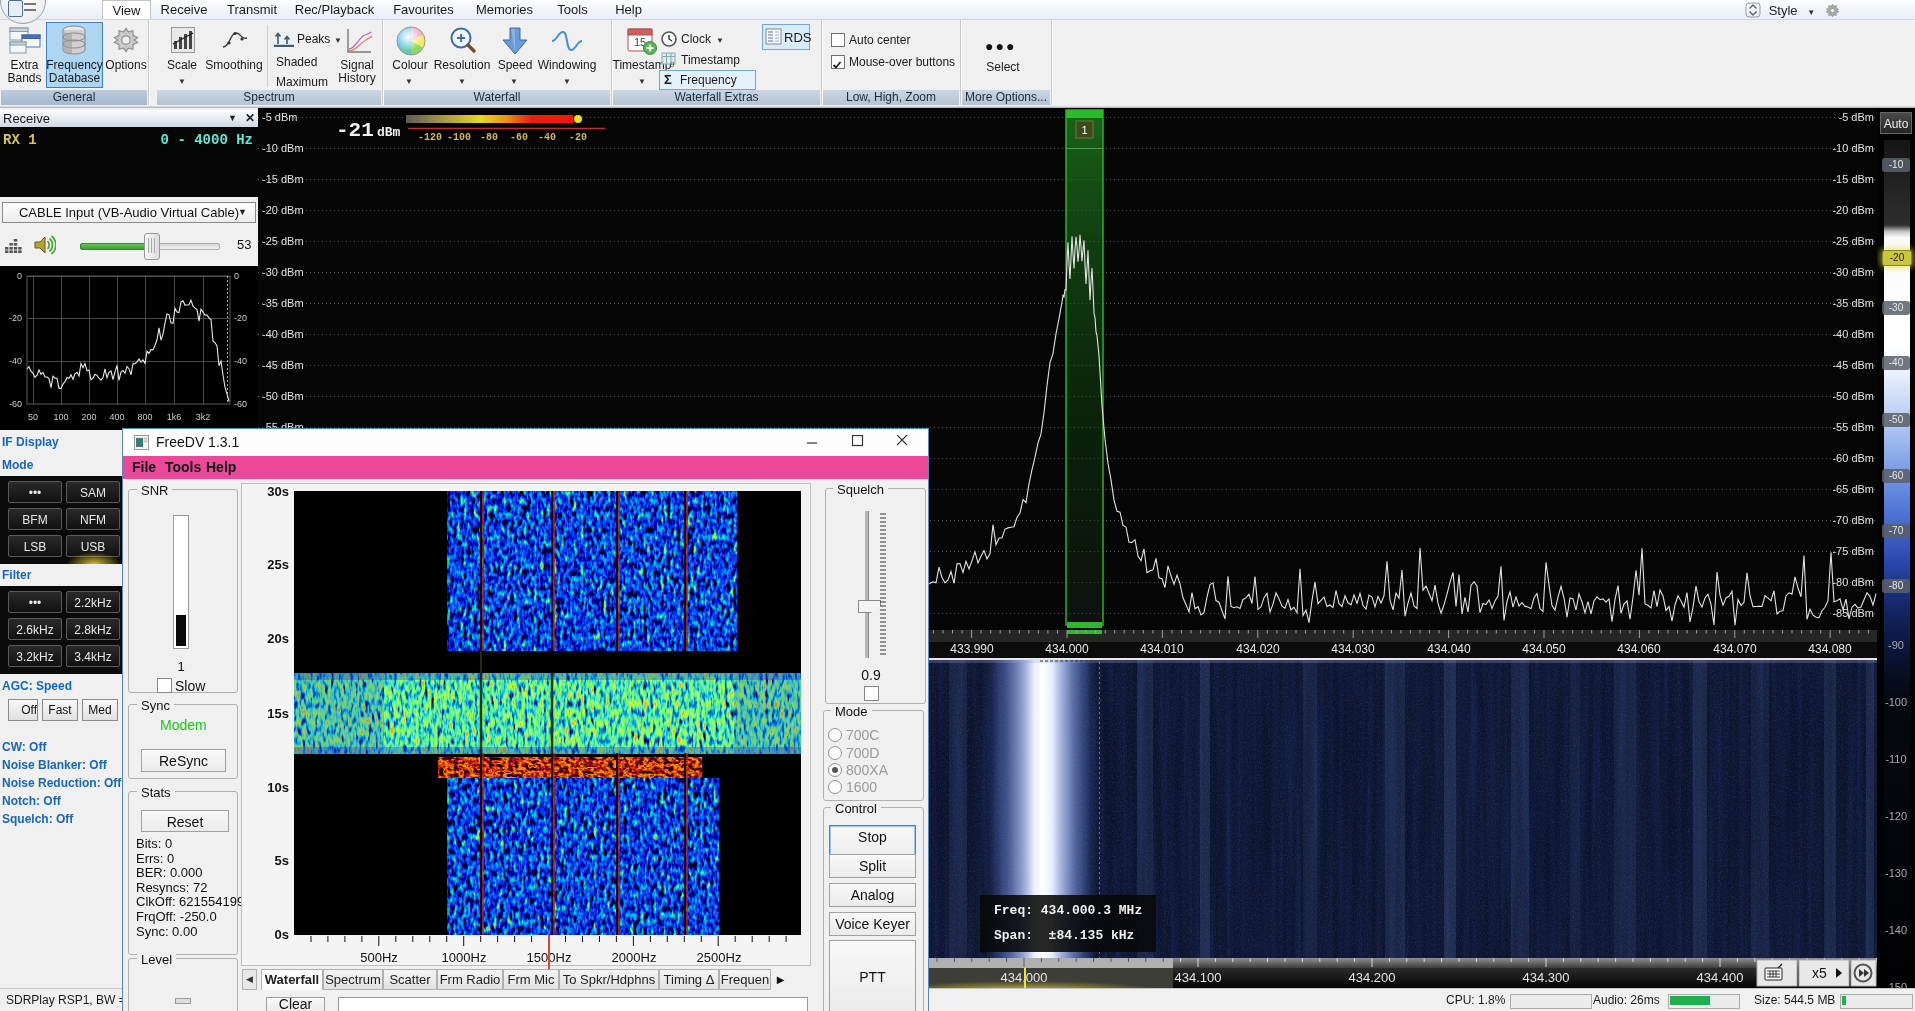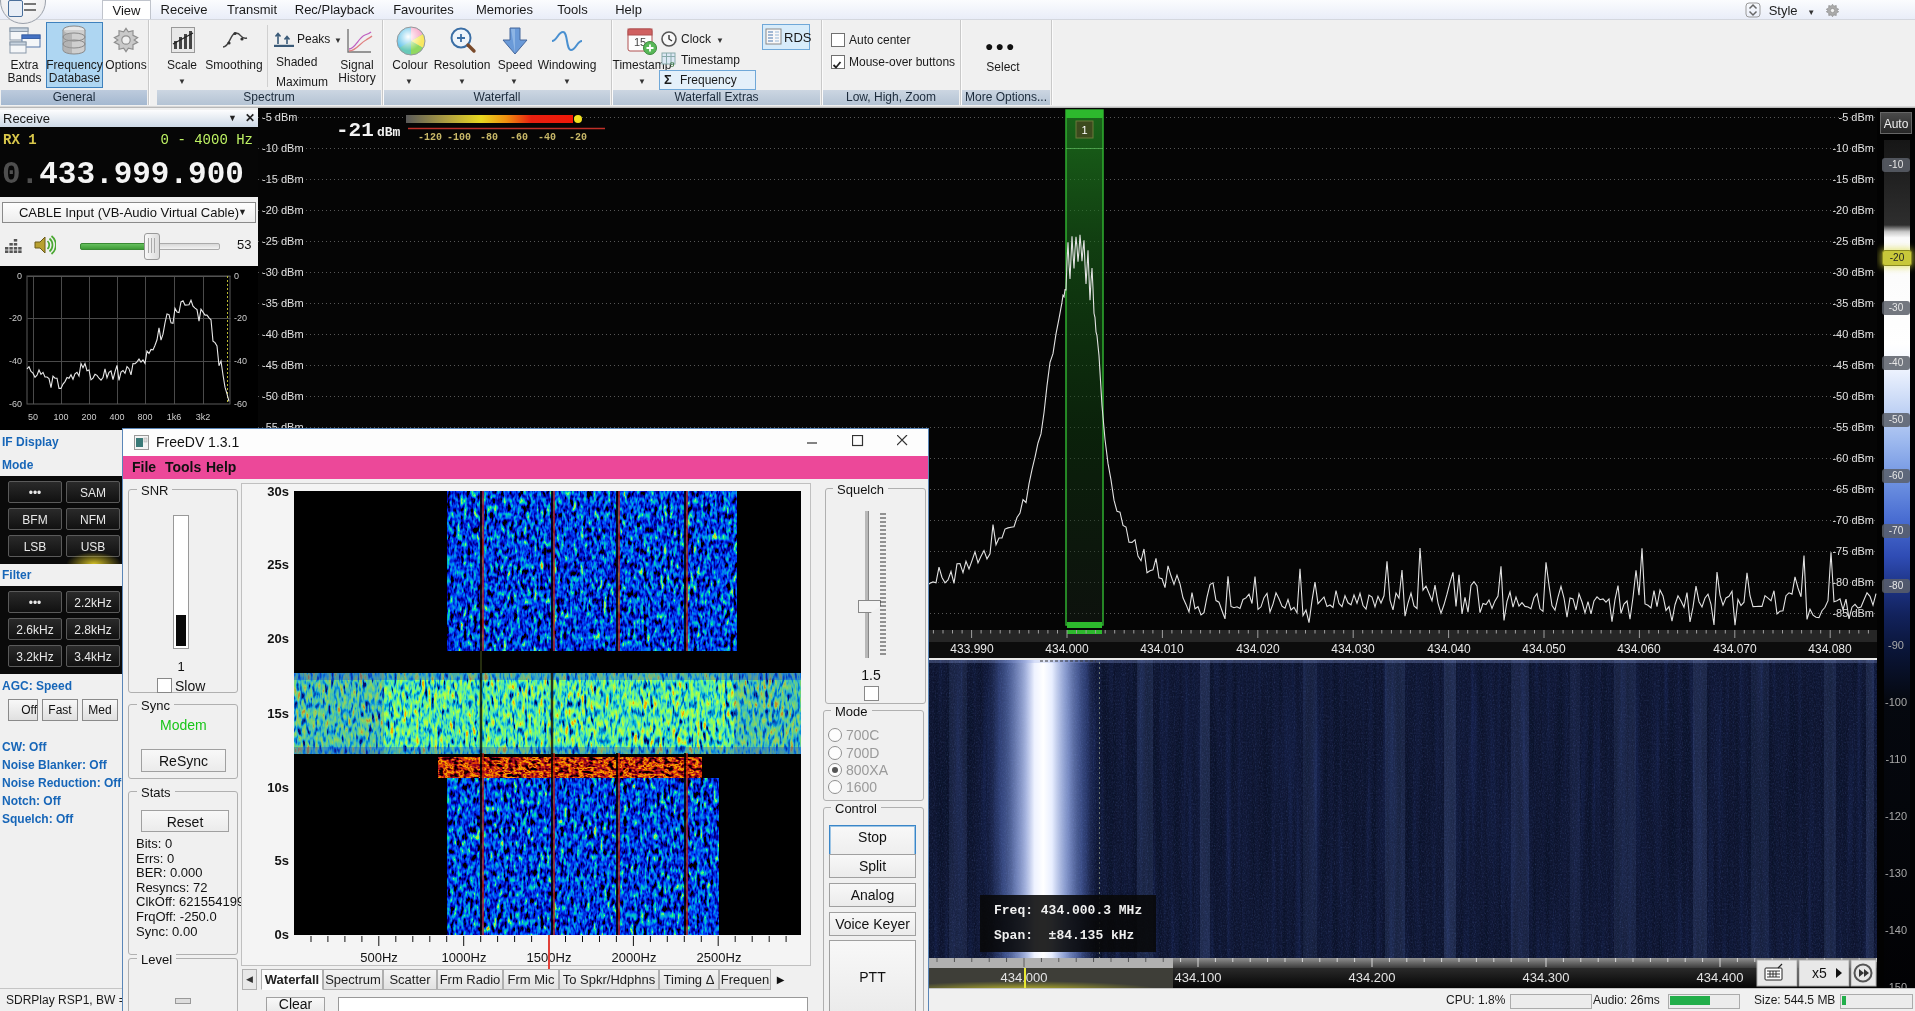--- a/index.html
+++ b/index.html
@@ -207,22 +207,21 @@
 <div id="leftpanel" class="abs" style="left:0;top:108px;width:258px;height:881px;background:#f0f0f0;overflow:hidden;">
 
   <div class="abs" style="left:0;top:2px;width:258px;height:17px;background:linear-gradient(#fdfdfe,#cdd9e6);border-bottom:1px solid #b8c2ce;">
     <span style="position:absolute;left:3px;top:1px;font-size:13px;color:#1a1a1a;">Receive</span>
     <span style="position:absolute;left:228px;top:3px;font-size:9px;color:#222;">▼</span>
     <span style="position:absolute;left:245px;top:1px;font-size:12px;color:#222;font-weight:bold;">✕</span>
   </div>
 
   <div class="abs mono" style="left:0;top:19px;width:258px;height:70px;background:#060606;">
     <span style="position:absolute;left:3px;top:5px;font-size:14px;font-weight:bold;color:#d8c64a;">RX 1</span>
-    <span style="position:absolute;right:5px;top:5px;font-size:14px;font-weight:normal;color:#bef264;">0 - 4000 Hz</span>
-    <div style="position:absolute;left:2px;top:30px;font-size:31px;font-weight:bold;letter-spacing:0px;white-space:nowrap;"><span style="color:#4e4e4e;">0.</span><span style="color:#f4f4f4;">433.999.900</span></div>
+    <span style="position:absolute;right:5px;top:5px;font-size:14px;font-weight:bold;color:#5eead4;">0 - 4000 Hz</span>
   </div>
 
   <div class="abs" style="left:2px;top:94px;width:254px;height:21px;background:linear-gradient(#fefefe,#ededed);border:1px solid #8a8a8a;box-sizing:border-box;">
     <div style="position:absolute;left:0;top:2px;width:100%;text-align:center;font-size:13px;color:#111;">CABLE Input (VB-Audio Virtual Cable)</div>
     <span style="position:absolute;right:8px;top:4px;font-size:9px;color:#222;">▼</span>
   </div>
 
   <div class="abs" style="left:0;top:118px;width:258px;height:40px;">
     <svg class="abs" style="left:4px;top:9px;" width="20" height="20" viewBox="0 0 20 20">
       <g fill="#555">
@@ -754,21 +753,21 @@
 
   <div class="grp" style="left:702px;top:59px;width:99px;height:214px;"></div>
   <div class="glab" style="left:710px;top:53px;">Squelch</div>
   <div class="abs" style="left:742px;top:82px;width:3px;height:147px;background:#b8b8b8;border-right:1px solid #888;"></div>
   <div class="abs" style="left:735px;top:171px;width:21px;height:11px;background:#f4f4f4;border:1px solid #888;clip-path:polygon(0 0,100% 0,100% 45%,55% 100%,0 100%);"></div>
   <svg class="abs" style="left:757px;top:84px;" width="8" height="144">
         <g stroke="#333" stroke-width="1">
           <path d="M0 1.0 H6 M0 5.0 H6 M0 9.0 H6 M0 13.0 H6 M0 17.0 H6 M0 21.0 H6 M0 25.0 H6 M0 29.0 H6 M0 33.0 H6 M0 37.0 H6 M0 41.0 H6 M0 45.0 H6 M0 49.0 H6 M0 53.0 H6 M0 57.0 H6 M0 61.0 H6 M0 65.0 H6 M0 69.0 H6 M0 73.0 H6 M0 77.0 H6 M0 81.0 H6 M0 85.0 H6 M0 89.0 H6 M0 93.0 H6 M0 97.0 H6 M0 101.0 H6 M0 105.0 H6 M0 109.0 H6 M0 113.0 H6 M0 117.0 H6 M0 121.0 H6 M0 125.0 H6 M0 129.0 H6 M0 133.0 H6 M0 137.0 H6 M0 141.0 H6"></path>
         </g>
       </svg>
-  <div class="abs" style="left:735px;top:238px;width:26px;text-align:center;font-size:14px;">1.5</div>
+  <div class="abs" style="left:735px;top:238px;width:26px;text-align:center;font-size:14px;">0.9</div>
   <div class="wcb abs" style="left:741px;top:257px;"></div>
 
   <div class="grp" style="left:700px;top:281px;width:99px;height:89px;"></div>
   <div class="glab" style="left:708px;top:275px;">Mode</div>
   <div class="radio" style="left:705px;top:299px;"></div>
       <span class="abs rlbl2" style="left:723px;top:298px;">700C</span>
   <div class="radio" style="left:705px;top:317px;"></div>
       <span class="abs rlbl2" style="left:723px;top:316px;">700D</span>
   <div class="radio sel" style="left:705px;top:334px;"></div>
       <span class="abs rlbl2" style="left:723px;top:333px;">800XA</span>

